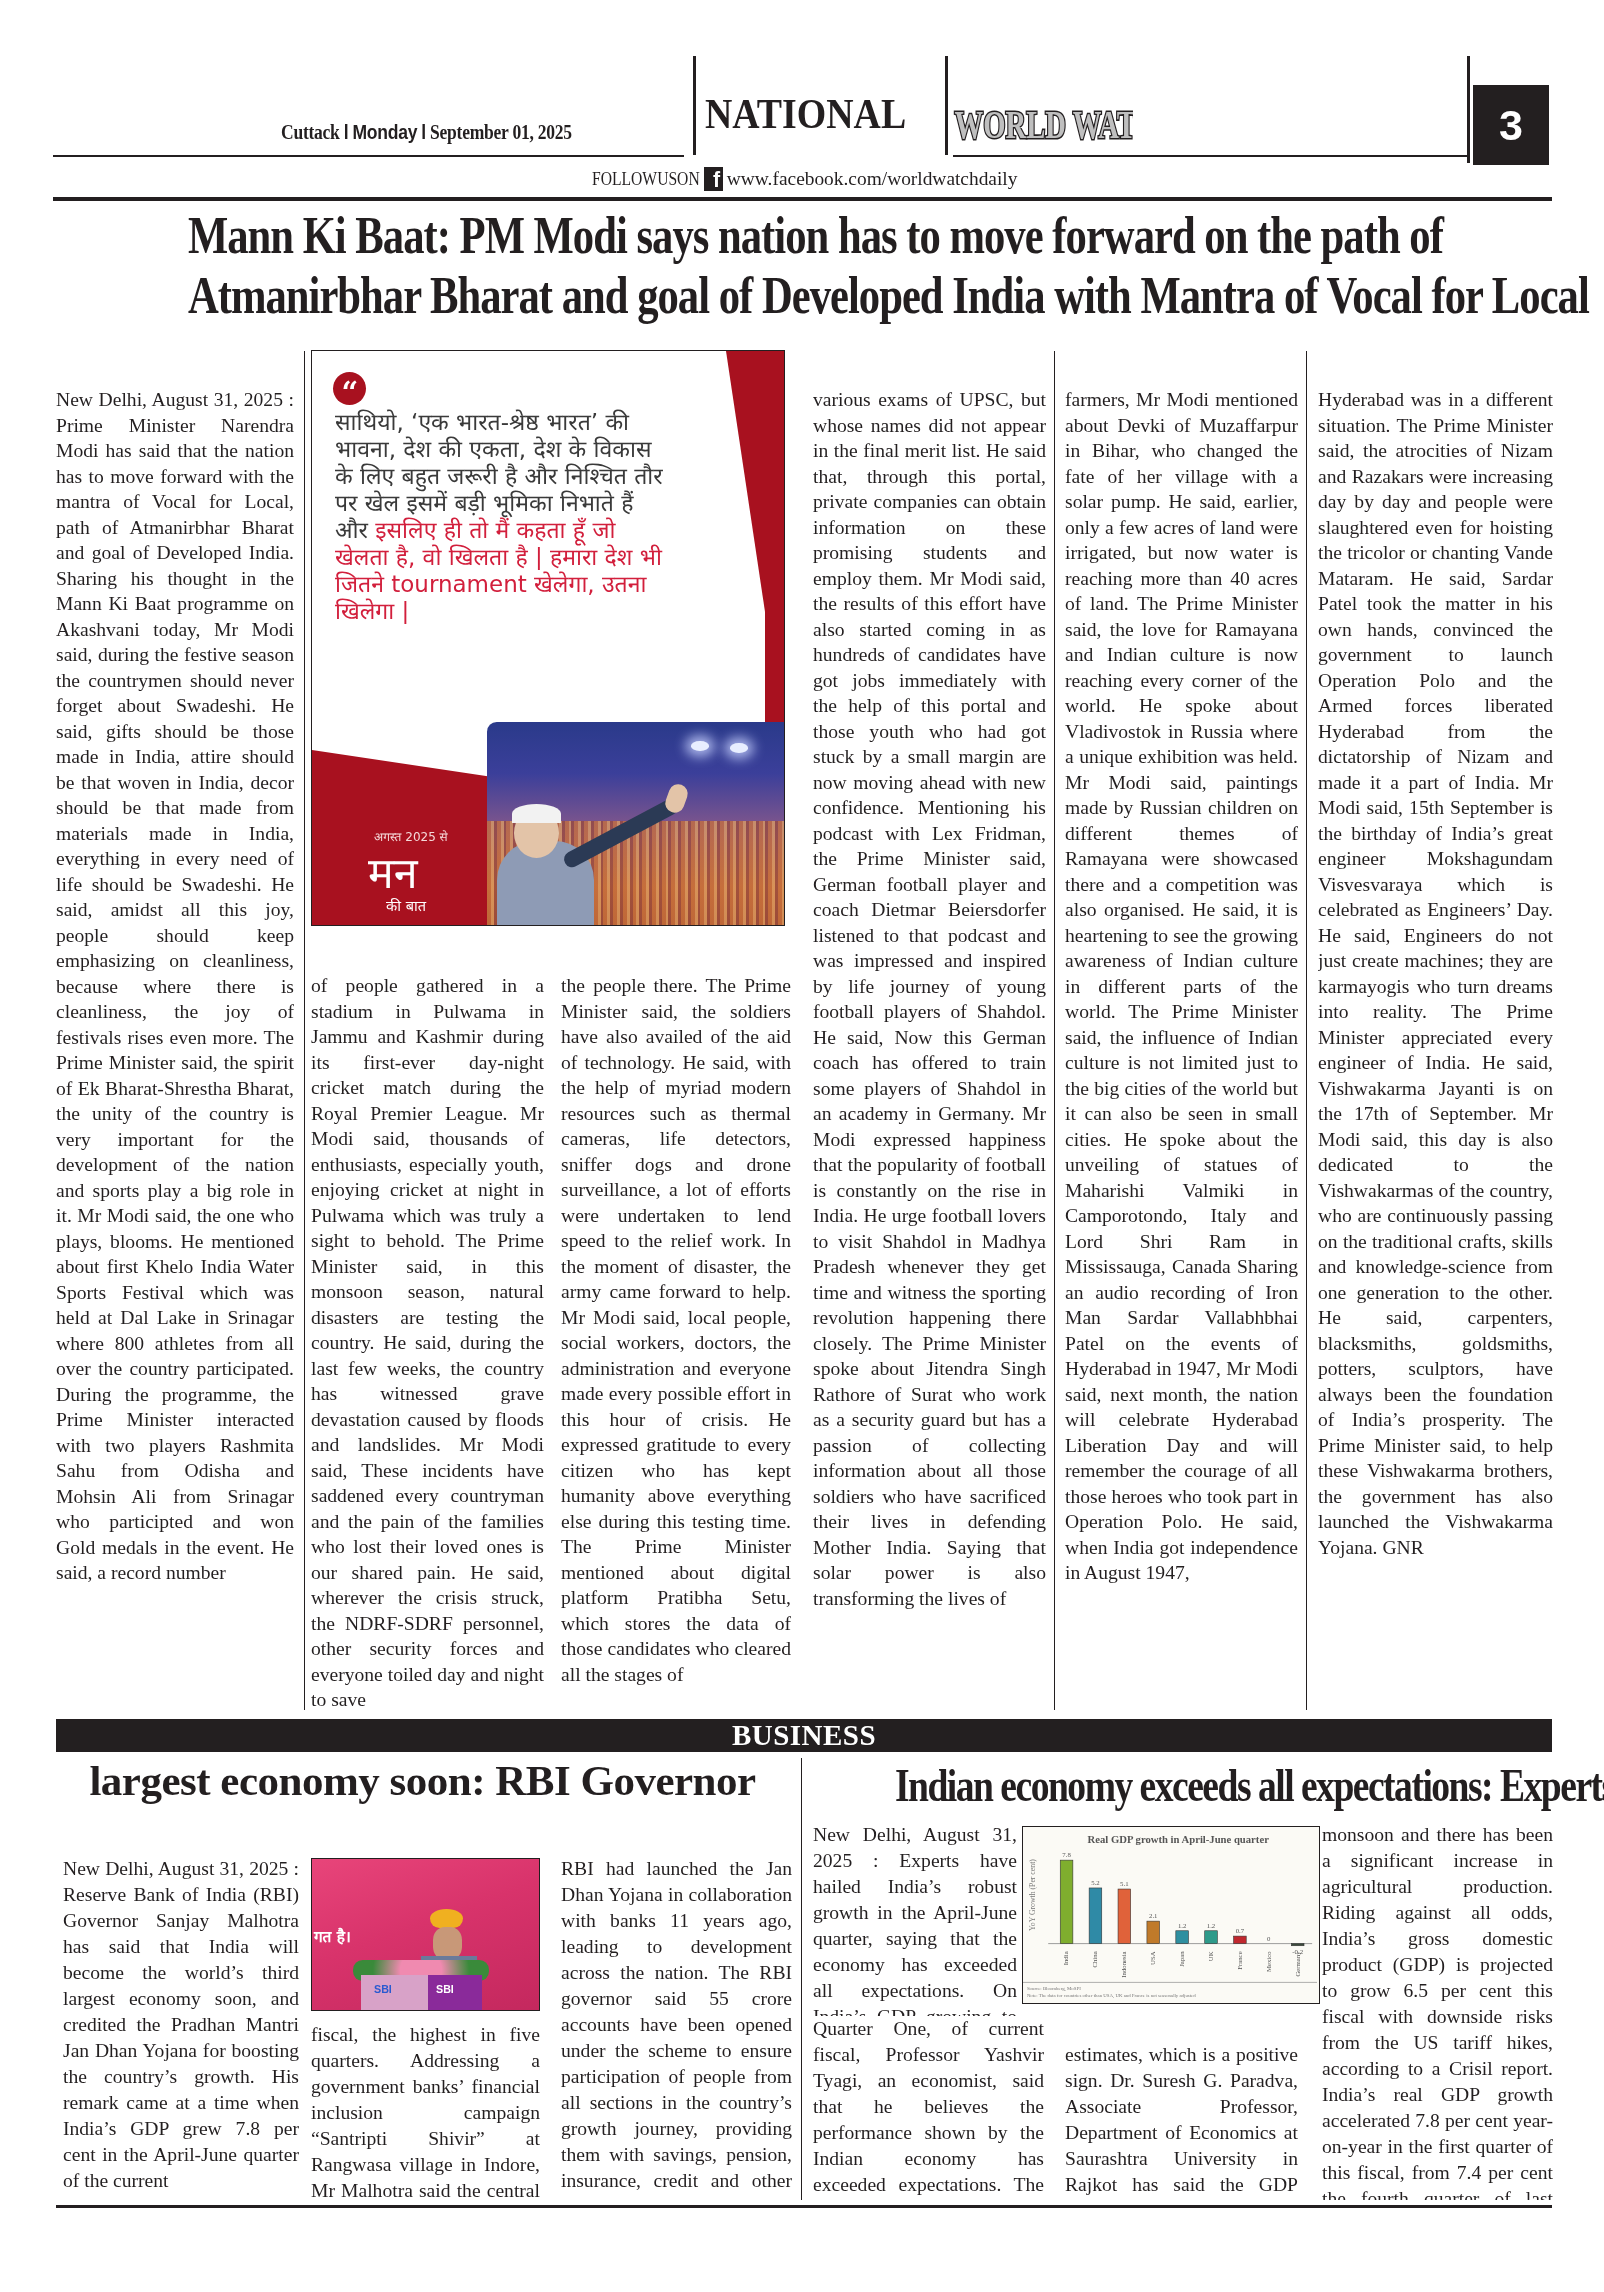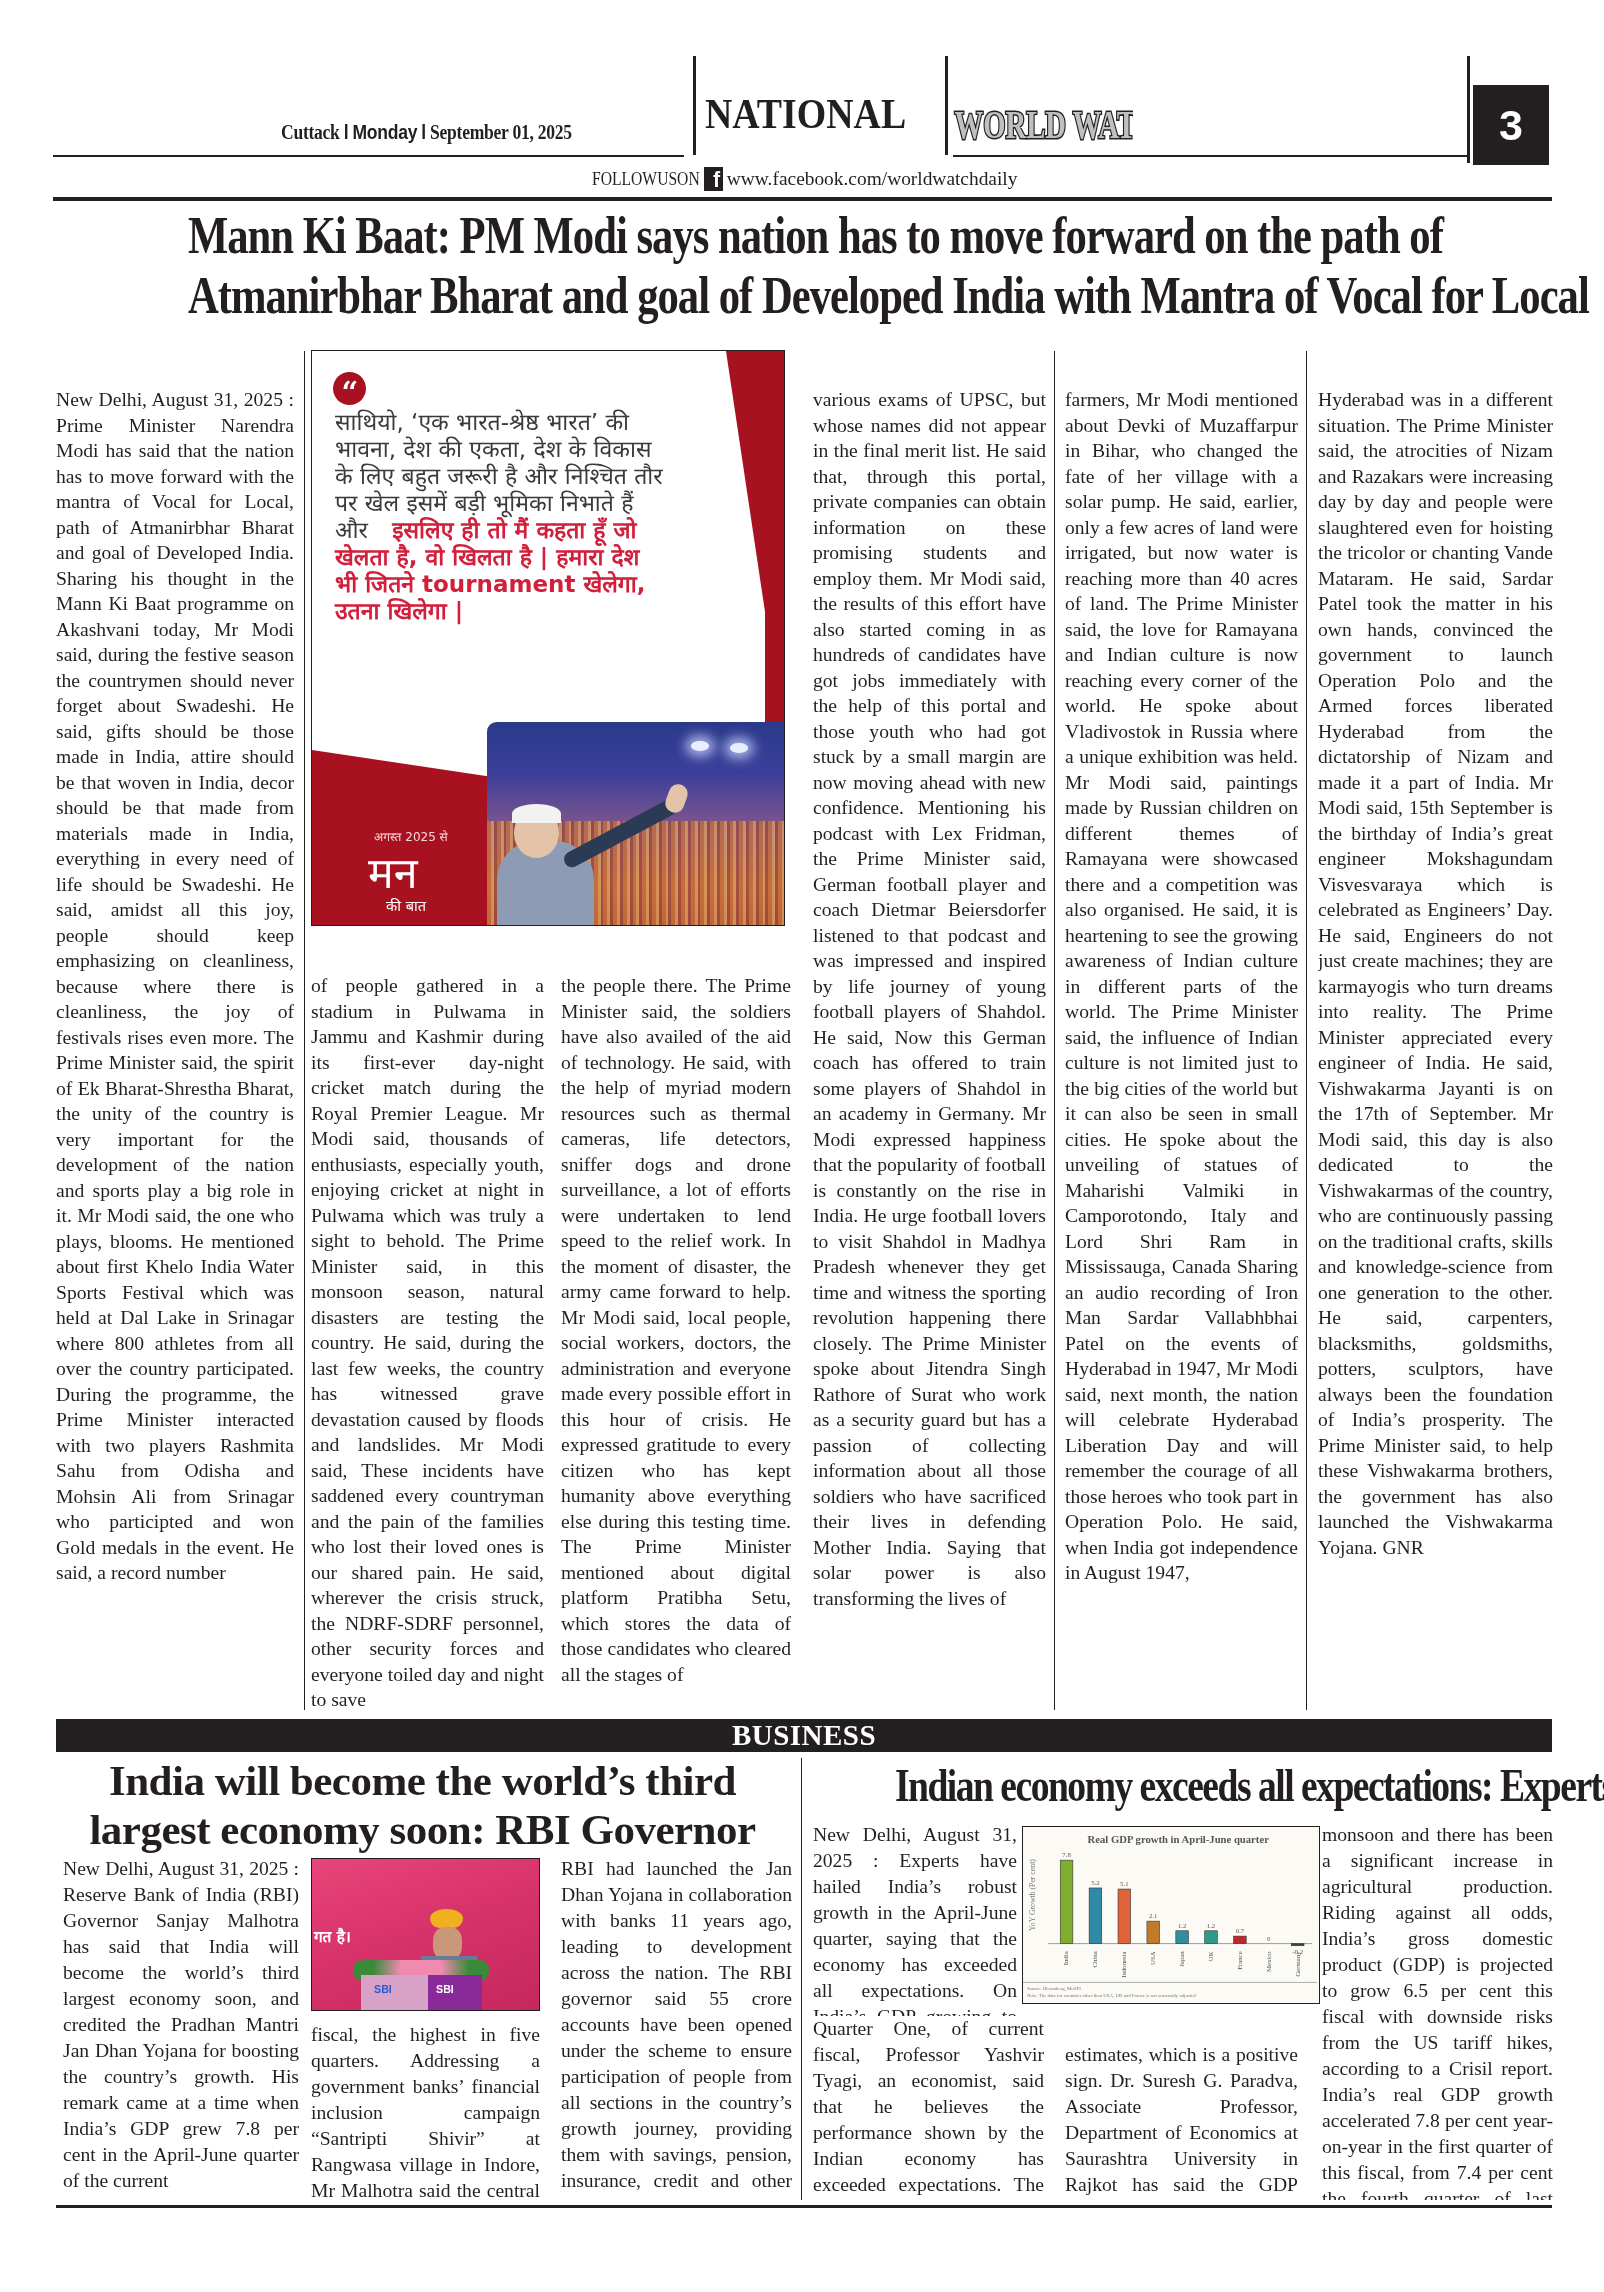--- a/index.html
+++ b/index.html
@@ -31,21 +31,21 @@
   .vrule { position: absolute; width: 1px; background: #231f20; }
 
   
   .promo { position: absolute; left: 311px; top: 350px; width: 474px; height: 576px; border: 1.9px solid #231f20; overflow: hidden; background: #fff; }
   .promo .red-right { position: absolute; right: 0; top: 0; width: 0; height: 0; border-top: 388px solid #a8111f; border-left: 58px solid transparent; }
   .promo .red-right2 { position: absolute; right: 0; top: 0; width: 19.4px; height: 388px; background: #a8111f; }
   .promo .red-bottom { position: absolute; left: 0; bottom: 0; width: 194px; height: 146px; background: #a8111f; }
   .promo .red-slope { position: absolute; left: 0; bottom: 146px; width: 0; height: 0; border-bottom: 29px solid #a8111f; border-right: 194px solid transparent; }
   .promo .quote-badge { position: absolute; left: 21.3px; top: 21.3px; width: 33px; height: 33px; border-radius: 50%; background: #a8111f; color: #fff; font-family: "DejaVu Serif", serif; font-weight: bold; font-size: 29px; line-height: 43px; text-align: center; }
   .promo .hindi { position: absolute; left: 23px; top: 58px; width: 330px; font-family: "DejaVu Sans", sans-serif; font-size: 23px; line-height: 27px; color: #3a3a3a; }
-  .promo .hindi .hl { color: #d21f3c; font-weight: bold; margin-left: 17px; }
+  .promo .hindi .hl { color: #d21f3c; font-weight: normal; }
   .promo .photo { position: absolute; left: 175px; top: 371px; width: 301px; height: 206px; border-radius: 9.7px 0 0 0; background: linear-gradient(180deg, #2a3a8a 0%, #3b3f9a 25%, #8a5a8a 55%, #c06a40 80%, #a04a30 100%); overflow: hidden; }
   .promo .photo .light { position: absolute; width: 17.5px; height: 9.7px; border-radius: 50%; background: #e8eeff; box-shadow: 0 0 11.6px 5.8px rgba(200,210,255,0.8); }
   .promo .photo .crowd { position: absolute; left: 0; right: 0; bottom: 0; height: 107px; background: repeating-linear-gradient(90deg, #c8703a 0 3.9px, #e0a060 3.9px 6.8px, #9a4a3a 6.8px 9.7px); opacity: 0.75; }
   .promo .photo .person { position: absolute; left: 9.7px; bottom: 0; width: 97px; height: 87px; background: #8e9bb5; border-radius: 39px 39px 0 0; }
   .promo .photo .head { position: absolute; left: 27px; bottom: 70px; width: 45px; height: 50px; background: #e3c4a8; border-radius: 50%; }
   .promo .photo .hair { position: absolute; left: 25px; bottom: 105px; width: 49px; height: 19.4px; background: #f2f2f2; border-radius: 50% 50% 0 0; }
   .promo .photo .arm { position: absolute; left: 78px; bottom: 58px; width: 126px; height: 15.5px; background: #2b3a55; transform: rotate(-28deg); transform-origin: left center; border-radius: 7.8px; }
   .promo .photo .hand { position: absolute; left: 180px; bottom: 115px; width: 19.4px; height: 29px; background: #e3c4a8; border-radius: 9.7px; transform: rotate(20deg); }
   .promo .mkb-date { position: absolute; left: 62px; bottom: 80px; font-family: "DejaVu Sans", sans-serif; font-size: 12px; color: #f5d9d9; }
   .promo .mkb-logo { position: absolute; left: 56px; bottom: 29px; font-family: "DejaVu Serif", serif; font-weight: normal; font-size: 43px; color: #fff; line-height: 45px; }
@@ -151,21 +151,20 @@
   <p>farmers, Mr Modi mentioned about Devki of Muzaffarpur in Bihar, who changed the fate of her village with a solar pump. He said, earlier, only a few acres of land were irrigated, but now water is reaching more than 40 acres of land. The Prime Minister said, the love for Ramayana and Indian culture is now reaching every corner of the world. He spoke about Vladivostok in Russia where a unique exhibition was held. Mr Modi said, paintings made by Russian children on different themes of Ramayana were showcased there and a competition was also organised. He said, it is heartening to see the growing awareness of Indian culture in different parts of the world. The Prime Minister said, the influence of Indian culture is not limited just to the big cities of the world but it can also be seen in small cities. He spoke about the unveiling of statues of Maharishi Valmiki in Camporotondo, Italy and Lord Shri Ram in Mississauga, Canada Sharing an audio recording of Iron Man Sardar Vallabhbhai Patel on the events of Hyderabad in 1947, Mr Modi said, next month, the nation will celebrate Hyderabad Liberation Day and will remember the courage of all those heroes who took part in Operation Polo. He said, when India got independence in August 1947,</p>
 </div>
 <div class="vrule" style="left:1306px; top:351px; height:1359px;"></div>
 <div class="col" style="left:1318px; top:347px; width:235px; height:1359px;">
   <p>Hyderabad was in a different situation. The Prime Minister said, the atrocities of Nizam and Razakars were increasing day by day and people were slaughtered even for hoisting the tricolor or chanting Vande Mataram. He said, Sardar Patel took the matter in his own hands, convinced the government to launch Operation Polo and the Armed forces liberated Hyderabad from the dictatorship of Nizam and made it a part of India.  Mr Modi said, 15th September is the birthday of India’s great engineer Mokshagundam Visvesvaraya which is celebrated as Engineers’ Day. He said, Engineers do not just create machines; they are karmayogis who turn dreams into reality. The Prime Minister appreciated every engineer of India. He said, Vishwakarma Jayanti is on the 17th of September. Mr Modi said, this day is also dedicated to the Vishwakarmas of the country, who are continuously passing on the traditional crafts, skills and knowledge-science from one generation to the other. He said, carpenters, blacksmiths, goldsmiths, potters, sculptors, have always been the foundation of India’s prosperity. The Prime Minister said, to help these Vishwakarma brothers, the government has also launched the Vishwakarma Yojana. GNR</p>
 </div>
 
 <div class="biz-band">BUSINESS</div>
 
 <h2 class="biz-h1">
-  <span>India will become the world’s third</span>
   <span>largest economy soon: RBI Governor</span>
 </h2>
 
 <div class="biz-col" style="left:63px; top:1856px; width:236px; height:344px;">
   <p>New Delhi, August 31, 2025 :  Reserve Bank of India (RBI) Governor Sanjay Malhotra has said that India will become the world’s third largest economy soon, and credited the Pradhan Mantri Jan Dhan Yojana for boosting the country’s growth. His remark came at a time when India’s GDP grew 7.8 per cent in the April-June quarter of the current</p>
 </div>
 <div class="rbi-photo">
   <div class="hindi-txt">गत है।</div>
   <div class="turban"></div>
   <div class="man"></div>

